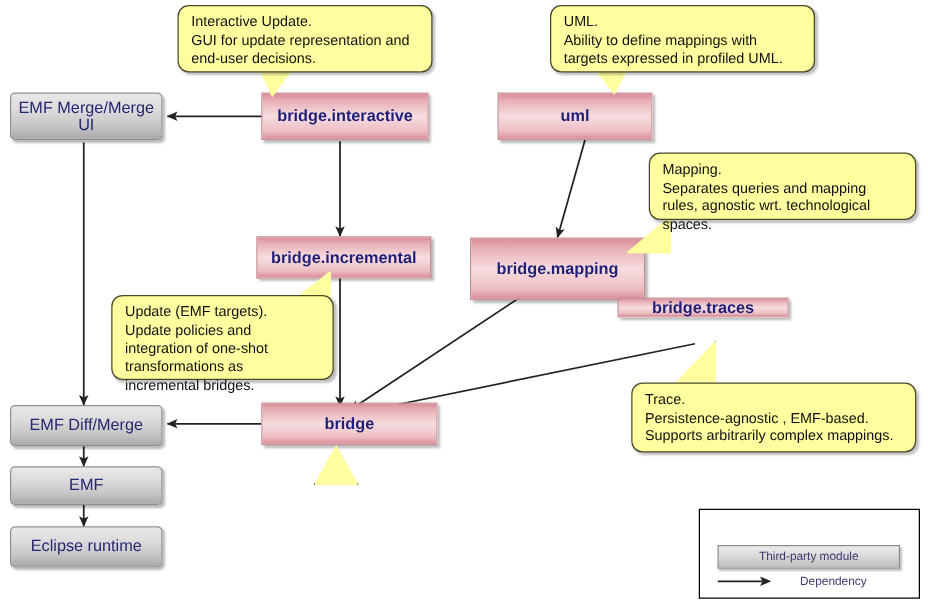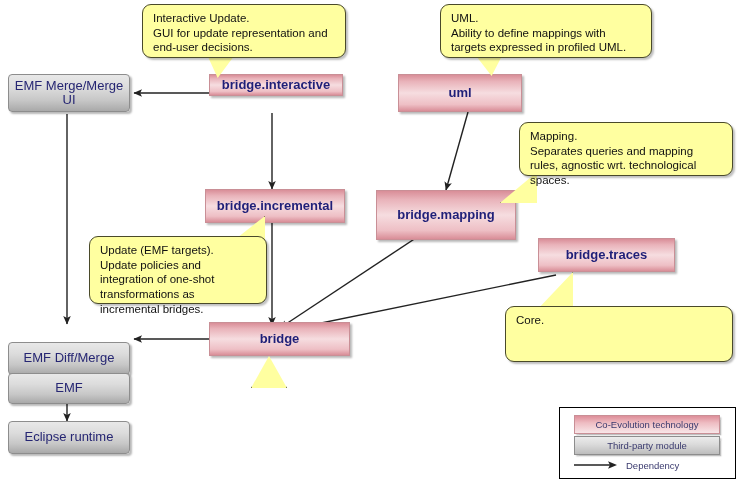--- a/index.html
+++ b/index.html
@@ -91,21 +91,21 @@
     border:1px solid #c98f96;
     background:linear-gradient(to bottom,#dd8e99 0%,#eebcc2 40%,#f8e6e8 100%);
   }
   .legend-box.third{
     top:28px;
     border:1px solid #8d8d8d;
     background:linear-gradient(to bottom,#ececec 0%,#dadada 45%,#bdbdbd 100%);
   }
   #legend-dep{
     position:absolute;left:14px;top:50px;width:150px;height:14px;
-    display:flex;align-items:center;gap:8px;
+    display:flex;align-items:center;gap:22px;
     font-size:9.5px;color:#3a3a6e;
   }
 </style>
 </head>
 <body>
 
 <div id="canvas">
 
   <svg id="wires" viewBox="0 0 742 484" xmlns="http://www.w3.org/2000/svg">
     <defs>
@@ -151,45 +151,45 @@
               clip-path:polygon(100% 0%,100% 100%,0% 100%);
               border-left:1px solid #4a4a2a;border-top:1px solid #4a4a2a;"></div>
   <div class="tail" style="left:251px;top:356px;width:34px;height:32px;
               clip-path:polygon(50% 0%,100% 100%,0% 100%);
               border-left:1px solid #4a4a2a;border-right:1px solid #4a4a2a;"></div>
 
   <div class="node third" style="left:8px;top:74px;width:122px;height:38px;">
     <span>EMF Merge/Merge UI</span>
   </div>
 
-  <div class="node tech" style="left:209px;top:74px;width:134px;height:22px;">
+  <div class="node tech" style="left:209px;top:74px;width:134px;height:38px;">
     <span>bridge.interactive</span>
   </div>
 
   <div class="node tech" style="left:398px;top:74px;width:124px;height:38px;">
     <span>uml</span>
   </div>
 
   <div class="node tech" style="left:205px;top:189px;width:140px;height:34px;">
     <span>bridge.incremental</span>
   </div>
 
   <div class="node tech" style="left:376px;top:190px;width:140px;height:50px;">
     <span>bridge.mapping</span>
   </div>
 
-  <div class="node tech" style="left:494px;top:238px;width:137px;height:34px;margin-left:44px;">
+  <div class="node tech" style="left:494px;top:238px;width:137px;height:16px;">
     <span>bridge.traces</span>
   </div>
 
   <div class="node tech" style="left:209px;top:322px;width:141px;height:34px;">
     <span>bridge</span>
   </div>
 
-  <div class="node third" style="left:8px;top:324px;width:122px;height:33px;margin-top:18px;">
+  <div class="node third" style="left:8px;top:324px;width:122px;height:33px;">
     <span>EMF Diff/Merge</span>
   </div>
 
   <div class="node third" style="left:8px;top:373px;width:122px;height:31px;">
     <span>EMF</span>
   </div>
 
   <div class="node third" style="left:8px;top:421px;width:122px;height:33px;">
     <span>Eclipse runtime</span>
   </div>
@@ -208,28 +208,26 @@
     <b>UML</b><span>.</span><br>
     <span>Ability to define mappings with targets expressed in profiled UML.</span>
   </div>
 
   <div class="note" style="left:89px;top:236px;width:178px;height:68px;">
     <b>Update (EMF targets)</b><span>.</span><br>
     <span>Update policies and integration of one-shot transformations as incremental bridges.</span>
   </div>
 
   <div class="note" style="left:505px;top:306px;width:228px;height:56px;">
-    <b>Core</b><span>.</span><br>
+    <b>Trace</b><span>.</span><br>
+    <span>Persistence-agnostic , EMF-based. Supports arbitrarily complex mappings.</span>
   </div>
 
 
   <div id="legend">
-    <div class="legend-box tech">
-      <span>Co-Evolution technology</span>
-    </div>
     <div class="legend-box third">
       <span>Third-party module</span>
     </div>
     <div id="legend-dep">
       <svg width="44" height="10" xmlns="http://www.w3.org/2000/svg">
         <line x1="0" y1="5" x2="36" y2="5" stroke="#222222" stroke-width="1.4"></line>
         <path d="M34,1.2 L43,5 L34,8.8 L36,5 Z" fill="#222222"></path>
       </svg>
       <span>Dependency</span>
     </div>

